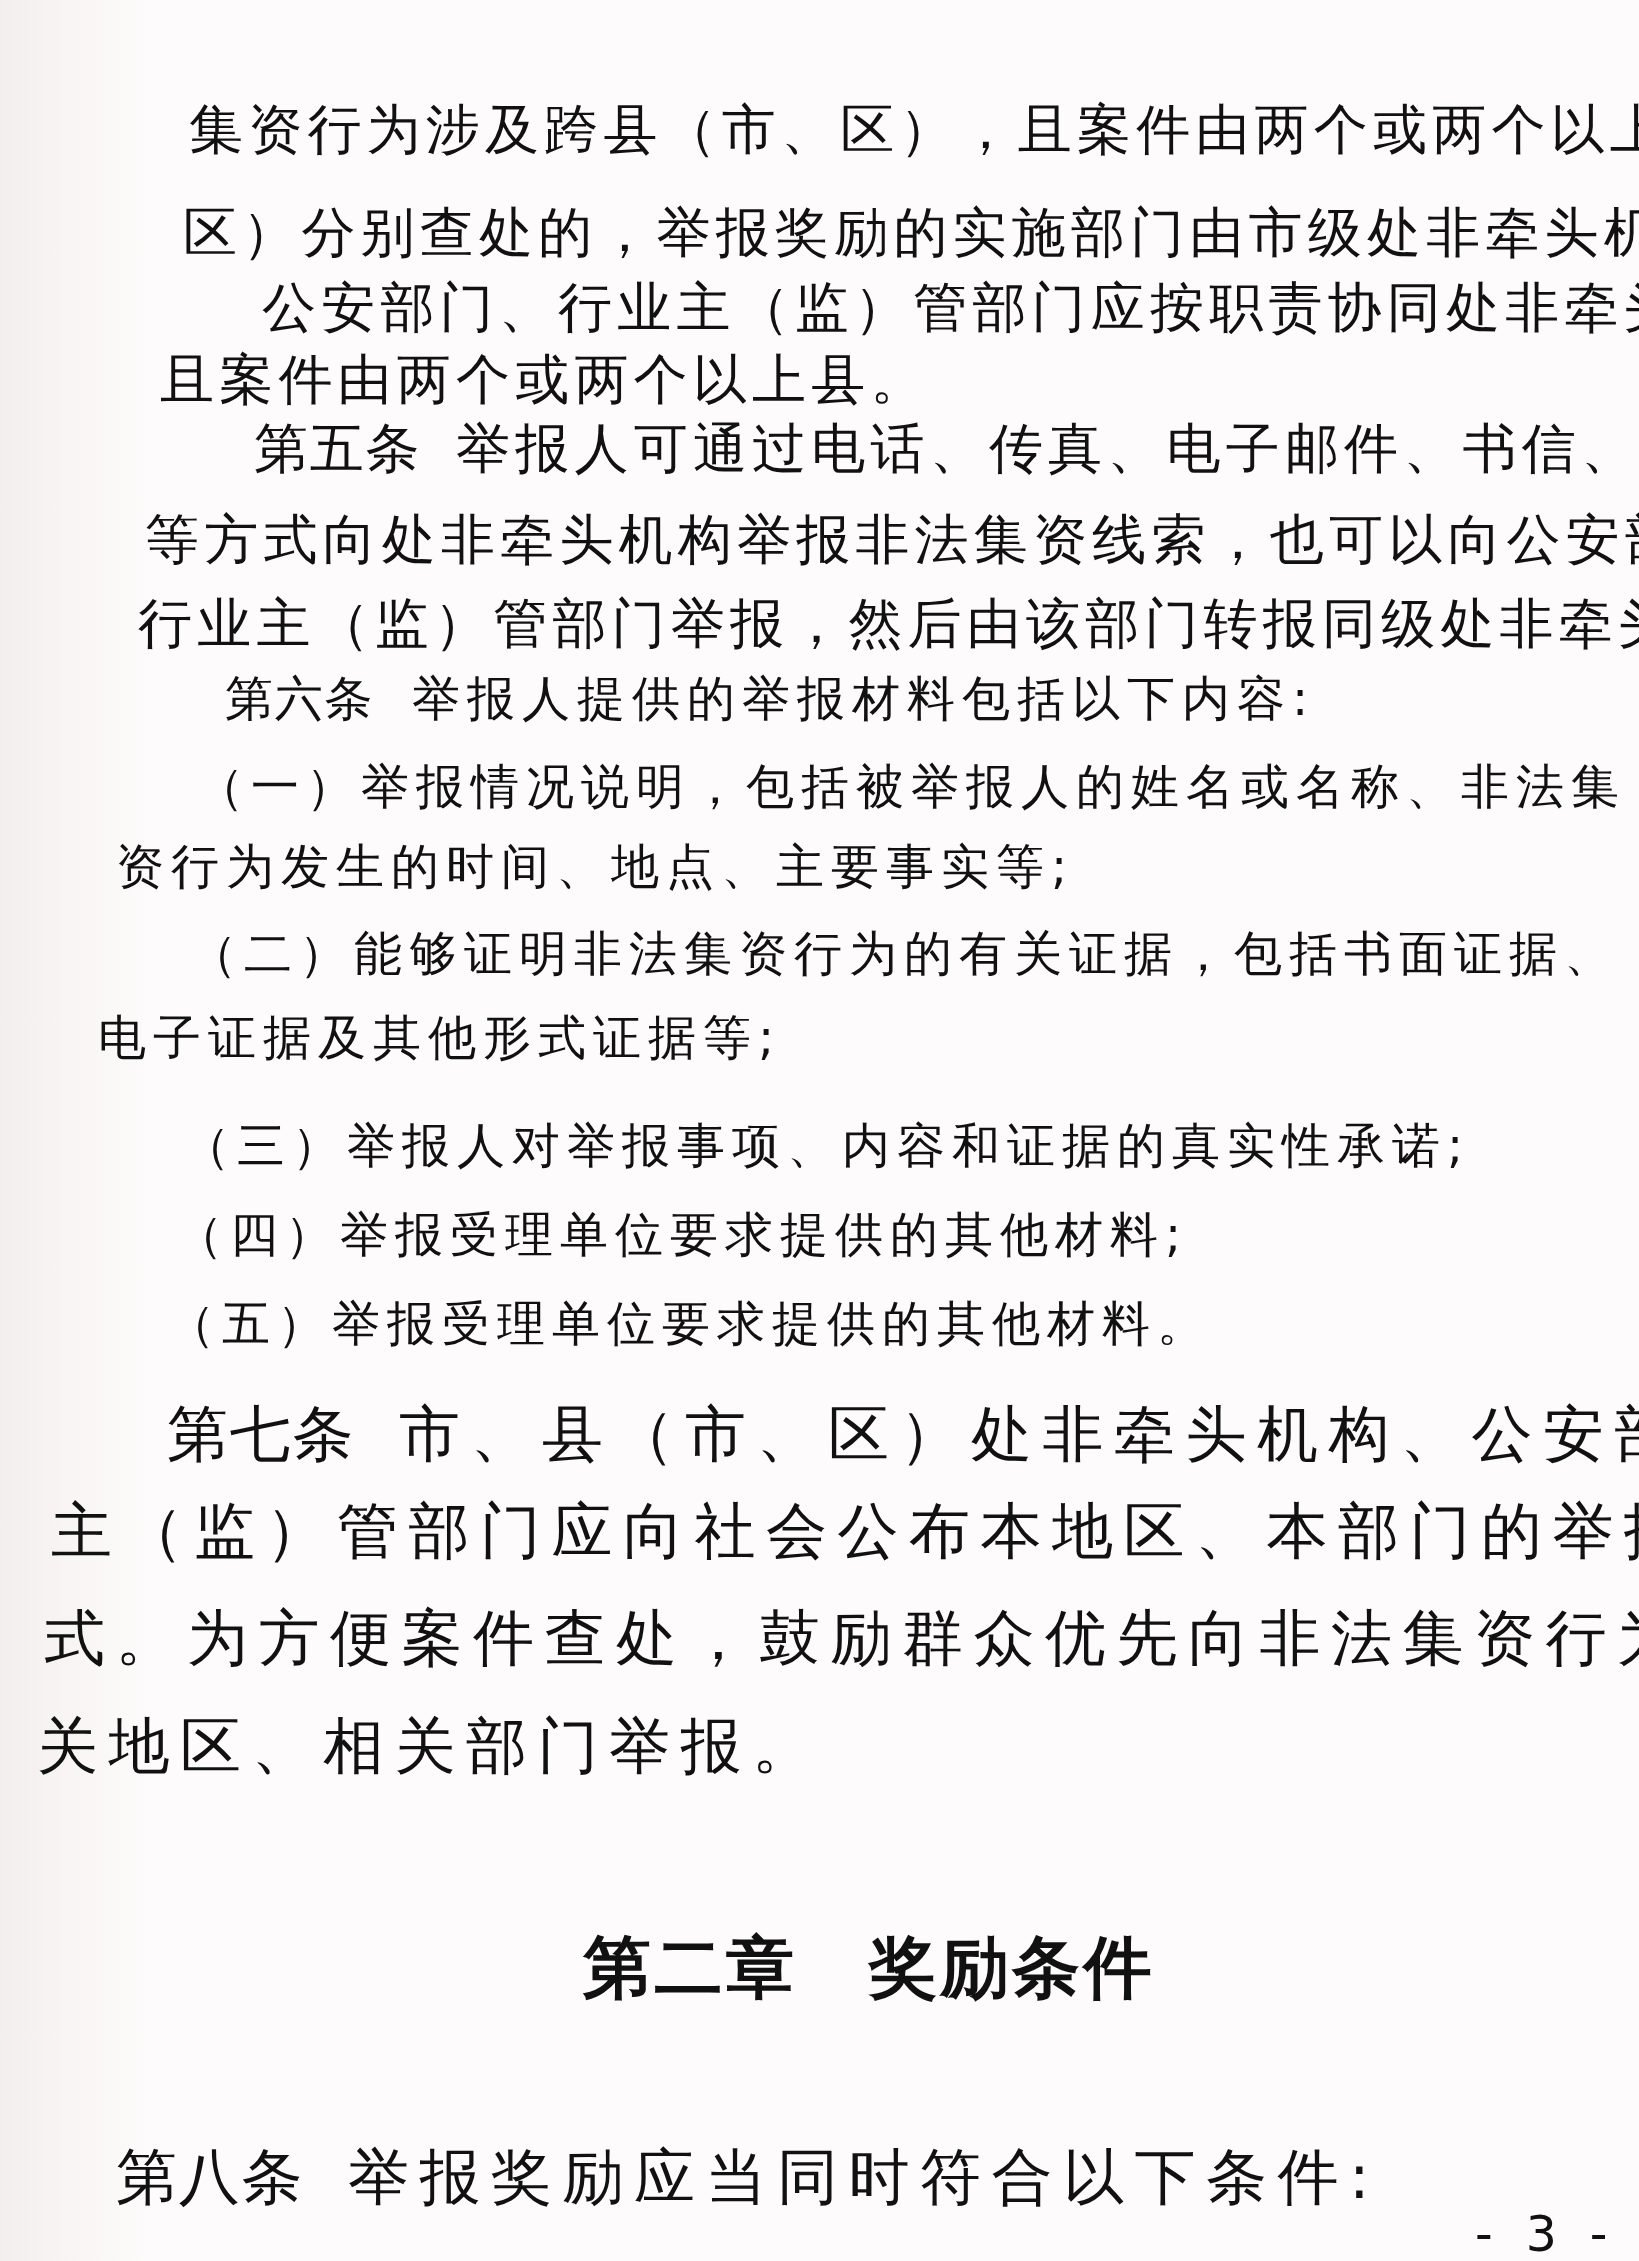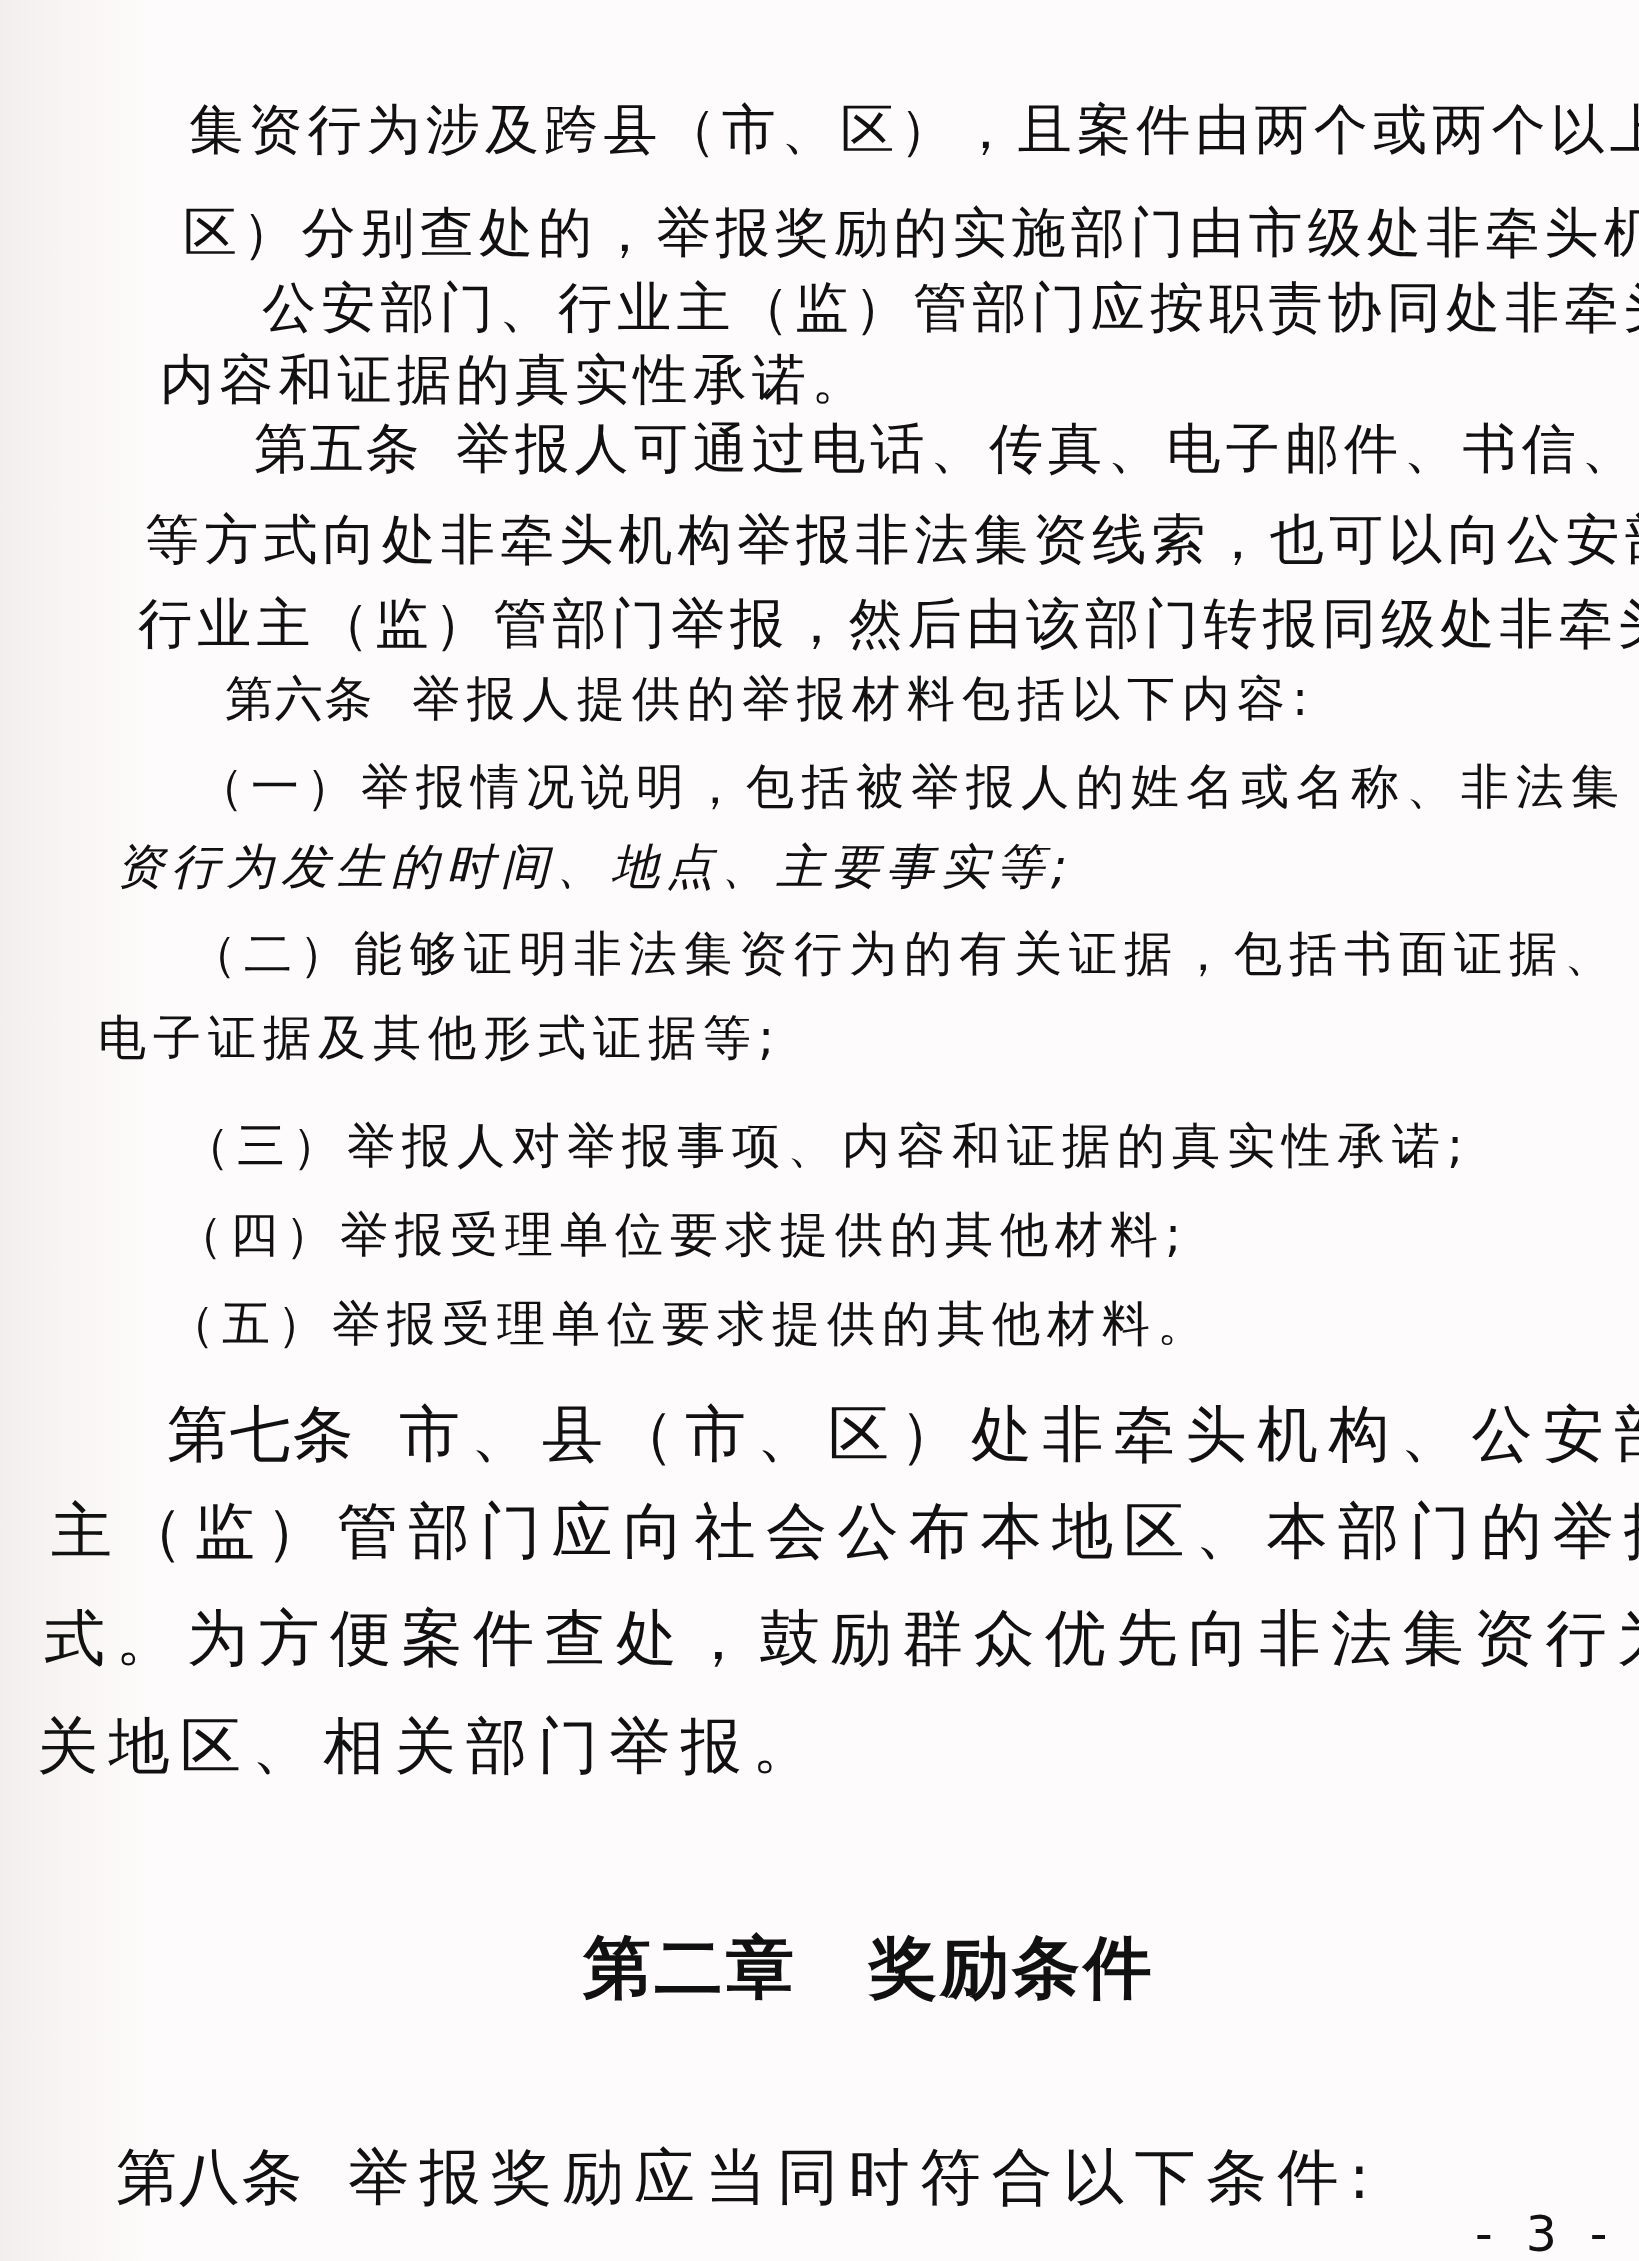--- a/index.html
+++ b/index.html
@@ -27,33 +27,33 @@
 </head>
 <body>
 
 <div class="page-shadow"></div>
 
 <div>
 
   <div class="line s1" style="left:189px; top:103px;">集资行为涉及跨县（市、区），且案件由两个或两个以上县（市、</div>
   <div class="line s1" style="left:183px; top:206px;">区）分别查处的，举报奖励的实施部门由市级处非牵头机构确定。</div>
   <div class="line s1" style="left:262px; top:281px;">公安部门、行业主（监）管部门应按职责协同处非牵头机构</div>
-  <div class="line s1" style="left:160px; top:353px;">内容和证据的真实性承诺。</div>
+  <div class="line s1" style="left:160px; top:353px;">且案件由两个或两个以上县。</div>
 
   <div class="line s1" style="left:254px; top:422px;">
     <span class="b">第五条</span><span style="display:inline-block;width:35px;"></span><span>举报人可通过电话、传真、电子邮件、书信、走访</span>
   </div>
   <div class="line s1" style="left:145px; top:513px;">等方式向处非牵头机构举报非法集资线索，也可以向公安部门、</div>
   <div class="line s1" style="left:138px; top:597px;">行业主（监）管部门举报，然后由该部门转报同级处非牵头机构。</div>
 
   <div class="line s2" style="left:225px; top:674px;">
     <span class="b">第六条</span><span style="display:inline-block;width:38px;"></span><span>举报人提供的举报材料包括以下内容:</span>
   </div>
   <div class="line s2" style="left:196px; top:762px;">（一）举报情况说明，包括被举报人的姓名或名称、非法集</div>
-  <div class="line s2" style="left:116px; top:842px;font-style:italic;">资行为发生的时间、地点、主要事实等;</div>
+  <div class="line s2" style="left:116px; top:842px;">资行为发生的时间、地点、主要事实等;</div>
   <div class="line s2" style="left:189px; top:929px;">（二）能够证明非法集资行为的有关证据，包括书面证据、</div>
   <div class="line s2" style="left:98px; top:1013px;">电子证据及其他形式证据等;</div>
   <div class="line s2" style="left:182px; top:1121px;">（三）举报人对举报事项、内容和证据的真实性承诺;</div>
   <div class="line s2" style="left:175px; top:1210px;">（四）举报受理单位要求提供的其他材料;</div>
   <div class="line s2" style="left:167px; top:1299px;">（五）举报受理单位要求提供的其他材料。</div>
 
   <div class="line s3" style="left:167px; top:1403px;">
     <span class="b">第七条</span><span style="display:inline-block;width:44px;"></span><span>市、县（市、区）处非牵头机构、公安部门、行业</span>
   </div>
   <div class="line s3" style="left:51px; top:1500px;">主（监）管部门应向社会公布本地区、本部门的举报奖励联系方</div>

